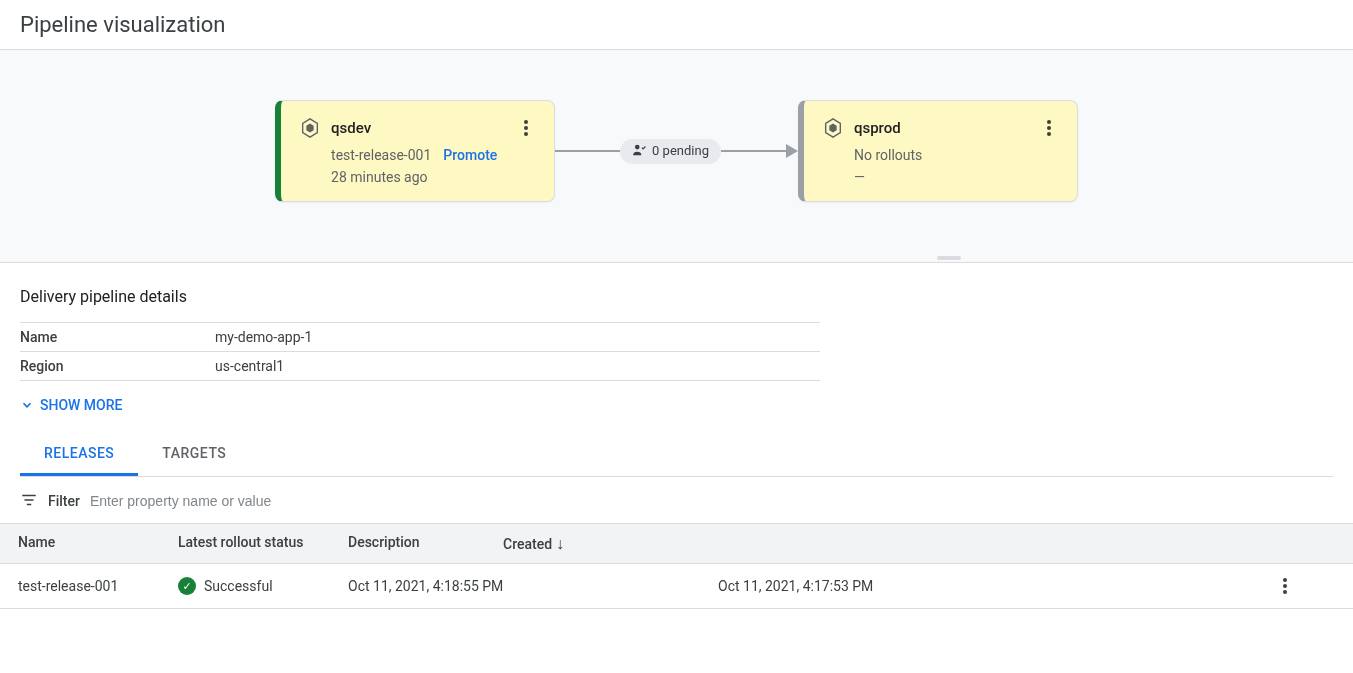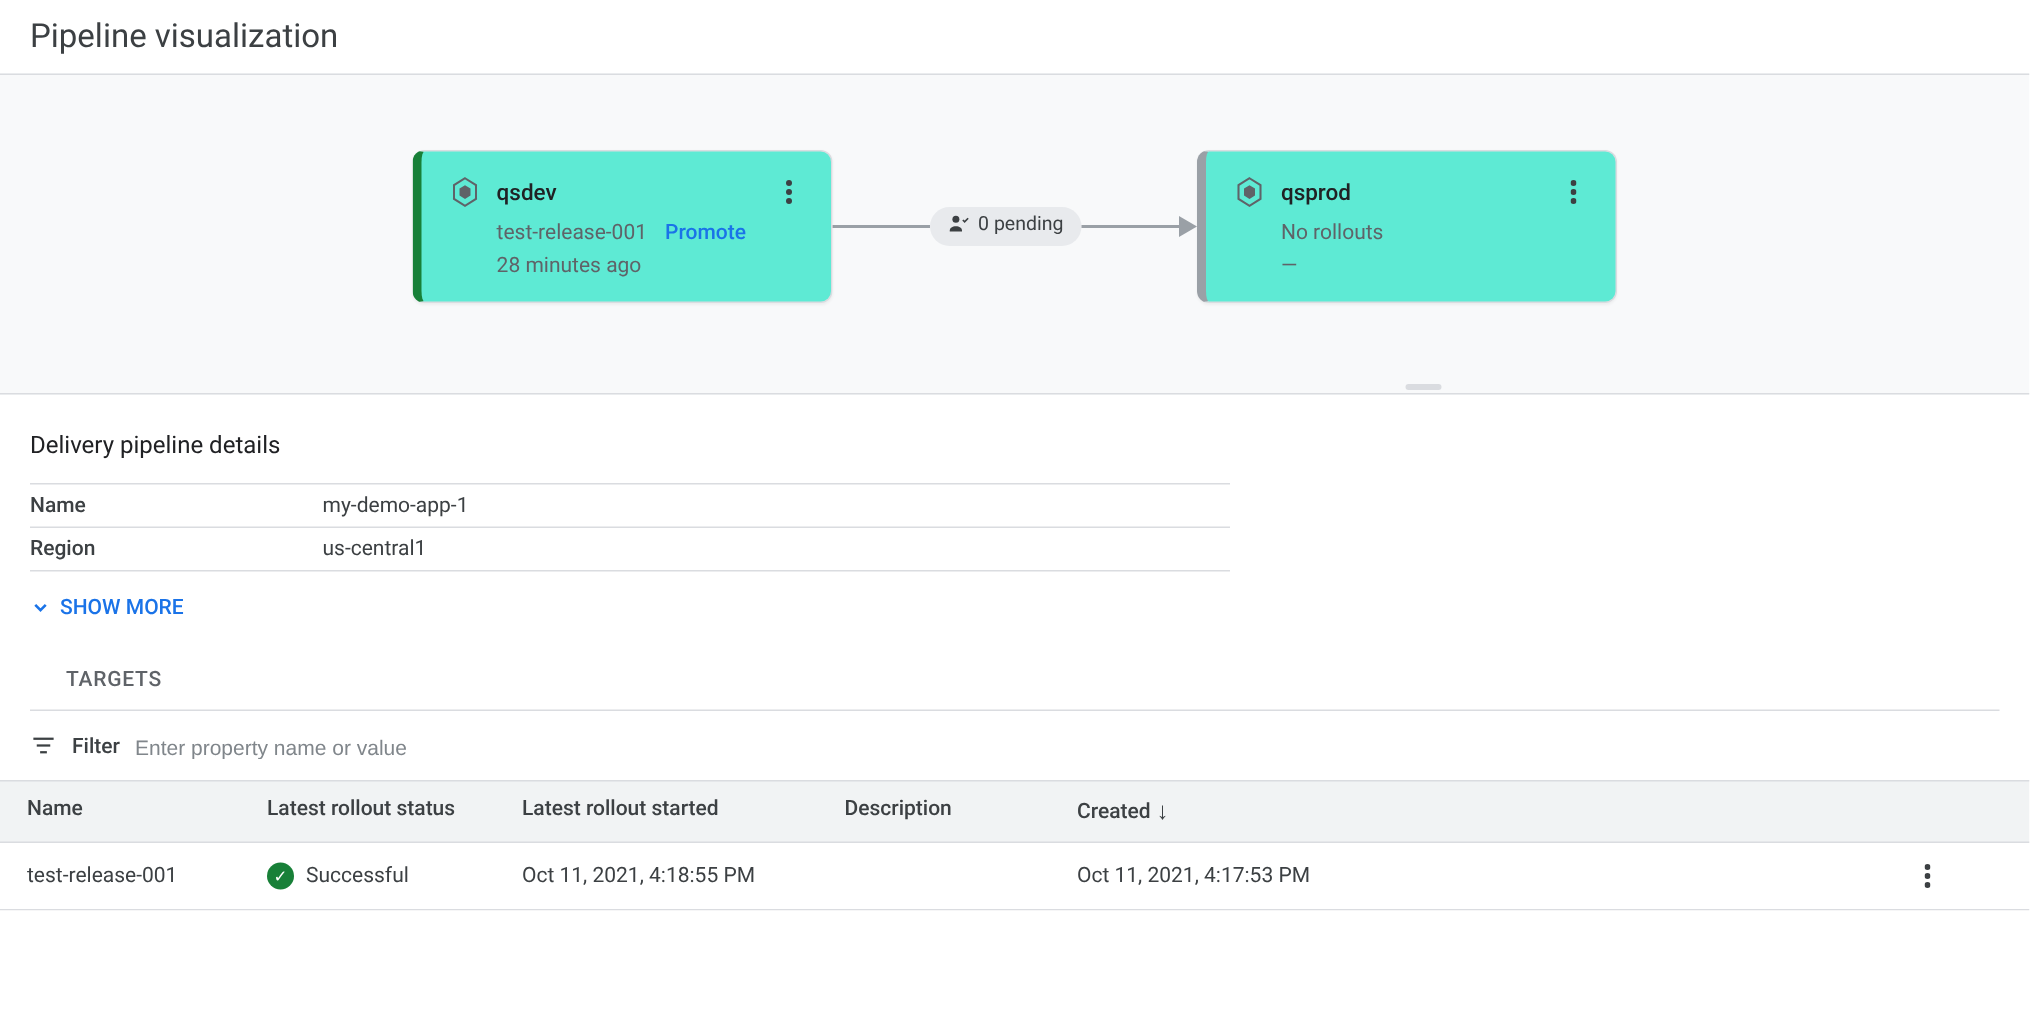--- a/index.html
+++ b/index.html
@@ -1,19 +1,19 @@
 <!DOCTYPE html>
 <html><head>
   <meta charset="utf-8">
   <style>
     * { box-sizing: border-box; margin: 0; padding: 0; }
     body { font-family: 'Google Sans', Roboto, Arial, sans-serif; background: #fff; color: #202124; font-size: 14px; }
     .section-title { font-size: 22px; font-weight: 400; color: #3c4043; padding: 12px 20px; }
     .pipeline-viz { background: #f8f9fa; border-top: 1px solid #dadce0; border-bottom: 1px solid #dadce0; padding: 50px 20px 60px; position: relative; display: flex; align-items: center; justify-content: center; gap: 0; }
-    .stage-card { background: #5eead4; border: 1px solid #dadce0; border-radius: 8px; width: 280px; padding: 16px 18px; position: relative; box-shadow: 0 1px 2px rgba(0,0,0,0.05); }
+    .stage-card { background: #fef9c3; border: 1px solid #dadce0; border-radius: 8px; width: 280px; padding: 16px 18px; position: relative; box-shadow: 0 1px 2px rgba(0,0,0,0.05); }
     .stage-card.active { border-left: 6px solid #188038; }
     .stage-card.inactive { border-left: 6px solid #9aa0a6; }
     .stage-header { display: flex; align-items: center; justify-content: space-between; }
     .stage-header-left { display: flex; align-items: center; gap: 10px; }
     .hex-icon { width: 22px; height: 22px; }
     .stage-name { font-weight: 500; font-size: 15px; color: #202124; }
     .more-btn { cursor: pointer; color: #3c4043; width: 20px; height: 20px; display: flex; align-items: center; justify-content: center; }
     .stage-body { margin-top: 8px; padding-left: 32px; }
     .stage-row { display: flex; align-items: center; gap: 12px; margin-bottom: 6px; color: #5f6368; font-size: 14px; }
     .promote-link { color: #1a73e8; font-weight: 500; cursor: pointer; }
@@ -139,38 +139,38 @@
     </div>
   </div>
   <div class="show-more">
     <svg width="14" height="14" viewBox="0 0 24 24" fill="none" stroke="#1a73e8" stroke-width="3">
         <polyline points="6 9 12 15 18 9"></polyline>
       </svg>
     <span>SHOW MORE</span>
   </div>
 
   <div class="tabs">
+    <div class="tab active">RELEASES</div>
     <div class="tab">TARGETS</div>
   </div>
 </div>
 
 <div class="filter-bar">
   <svg width="18" height="18" viewBox="0 0 24 24" fill="#3c4043">
       <rect x="3" y="5" width="18" height="2"></rect>
       <rect x="6" y="11" width="12" height="2"></rect>
       <rect x="9" y="17" width="6" height="2"></rect>
     </svg>
   <span class="filter-label">Filter</span>
   <input class="filter-input" placeholder="Enter property name or value" style="">
 </div>
 
 <div class="table-header">
   <div class="col-name">Name</div>
   <div class="col-status">Latest rollout status</div>
-  <div class="col-started">Latest rollout started</div>
   <div class="col-desc">Description</div>
   <div class="col-created">
     <span>Created</span>
     <span class="sort-arrow">↓</span>
   </div>
 </div>
 
 <div class="table-row">
   <div class="col-name">test-release-001</div>
   <div class="col-status status-cell">

